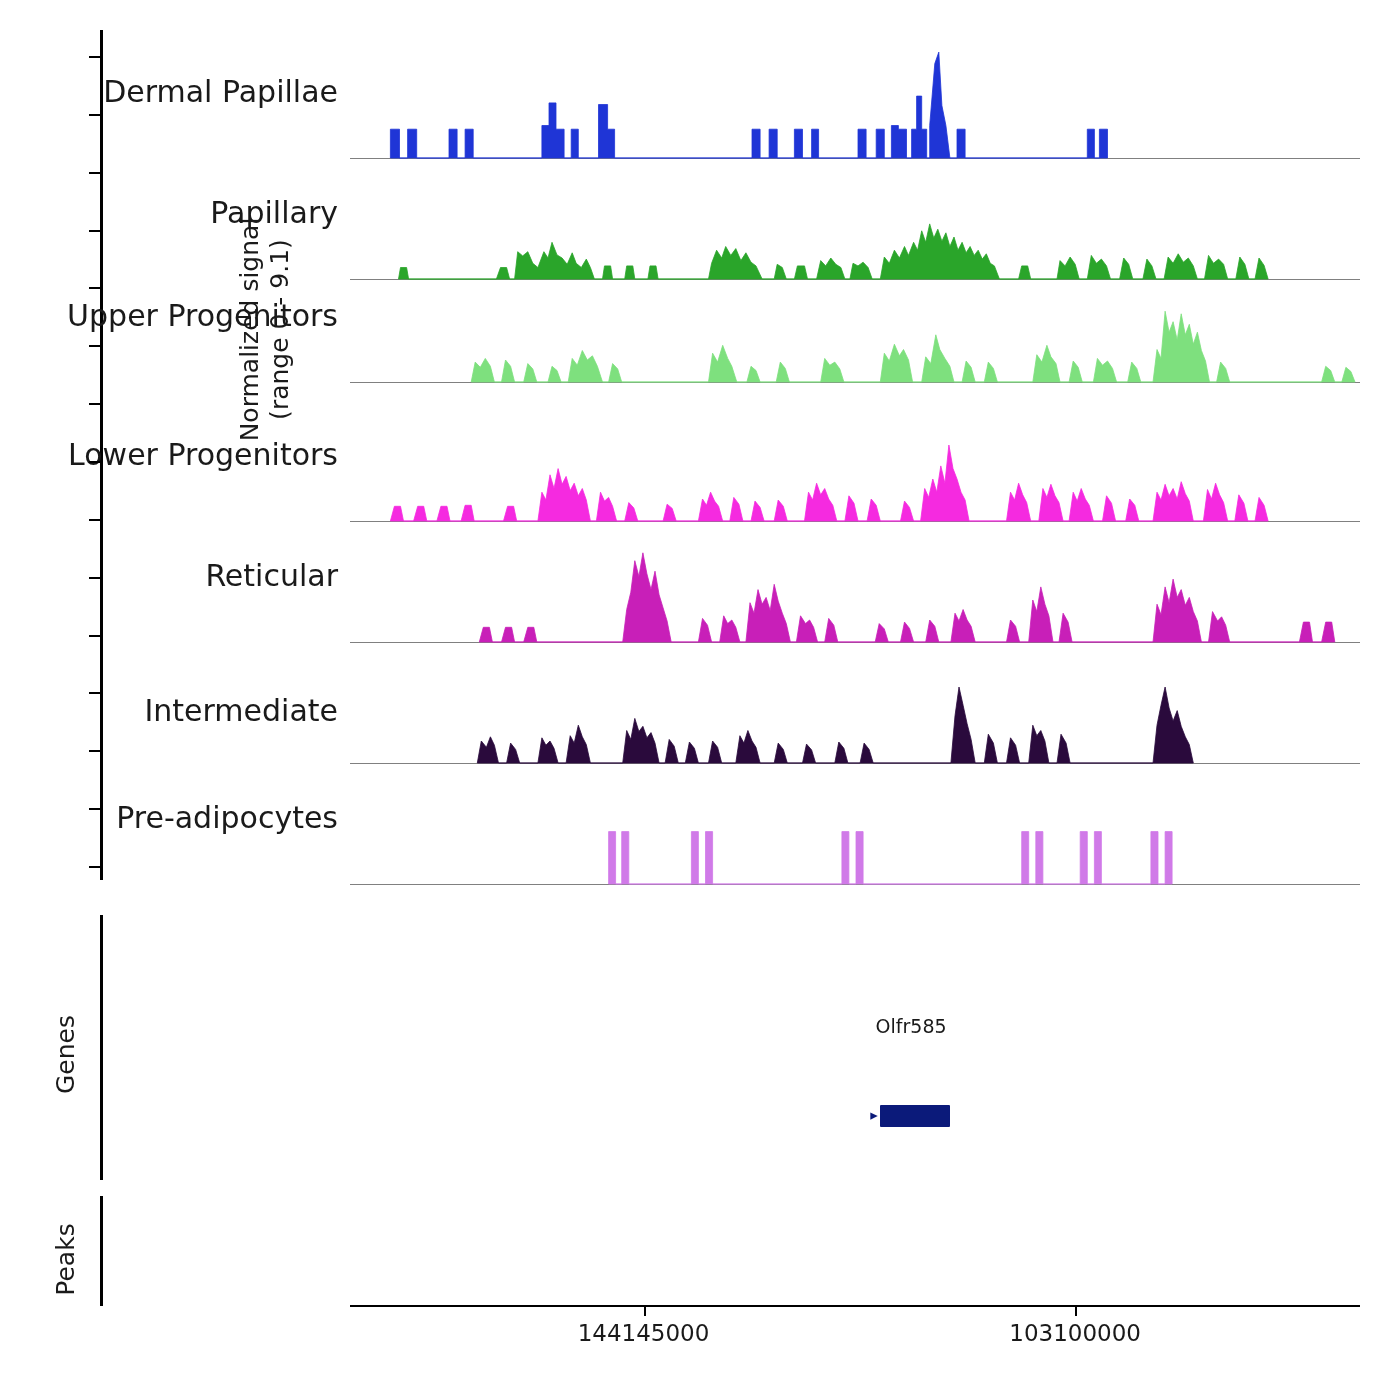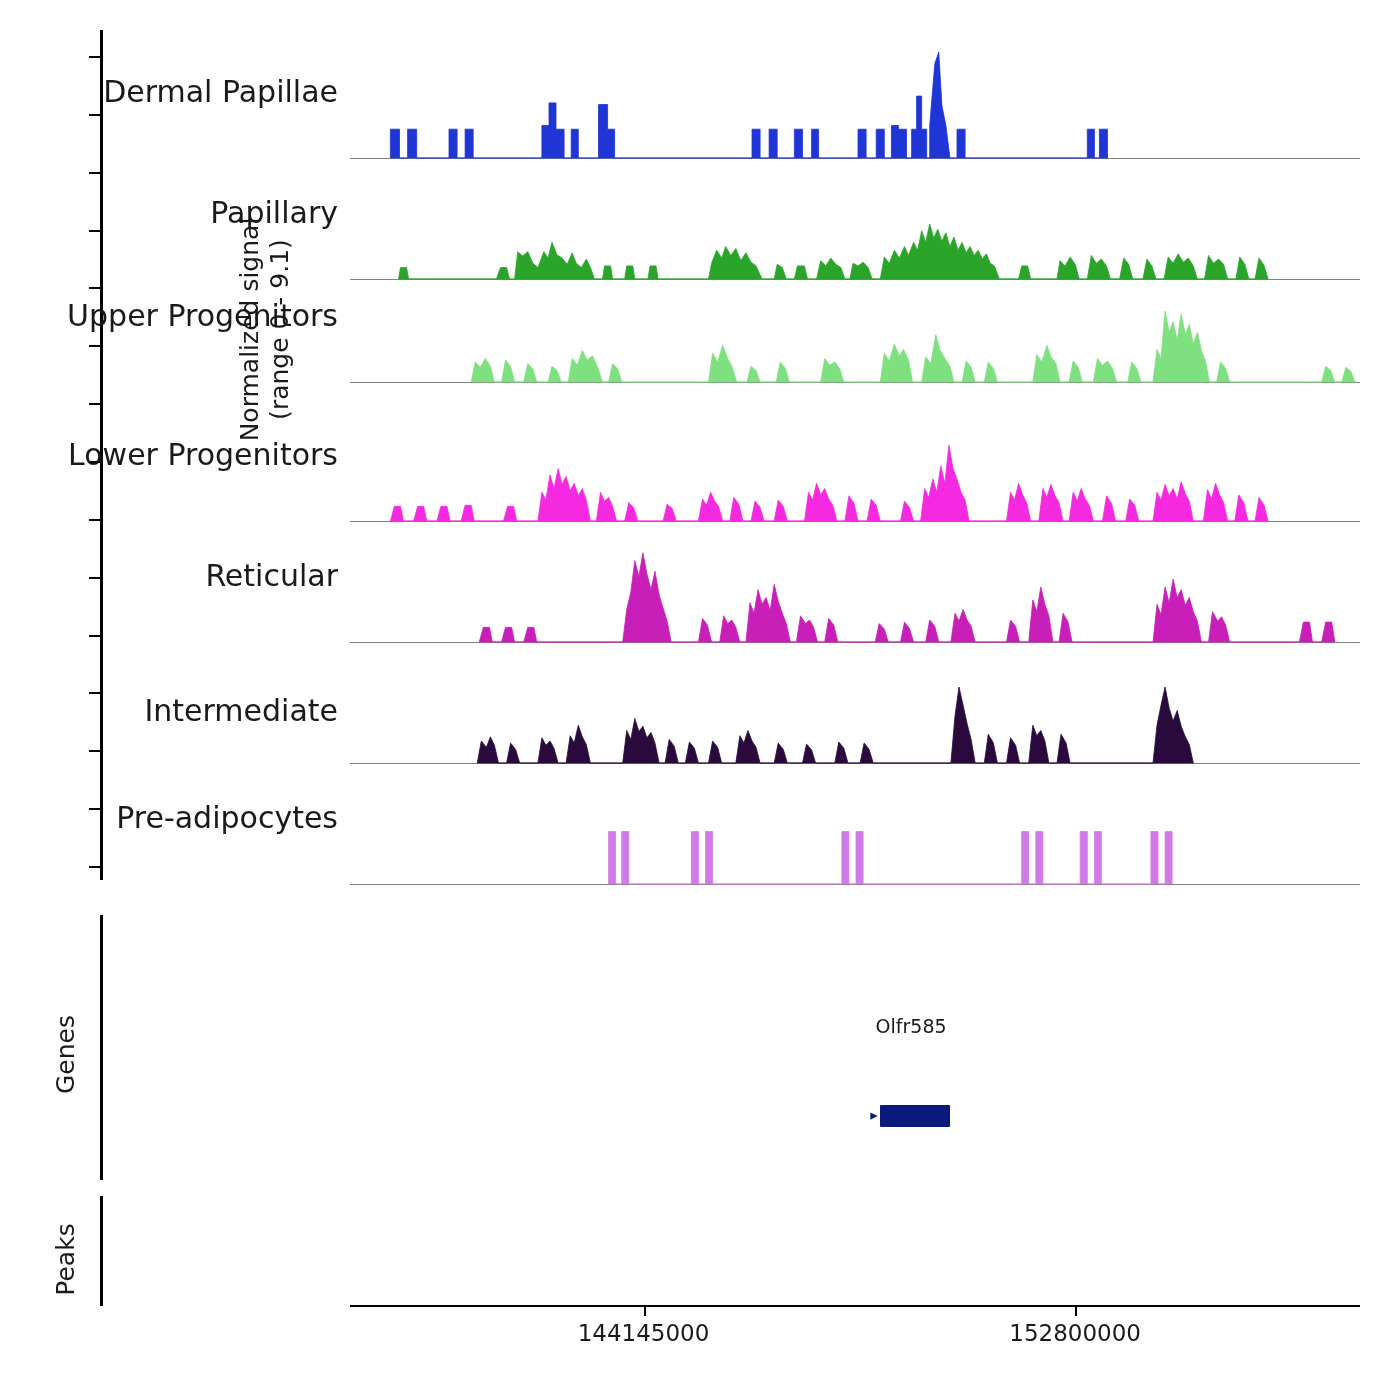--- a/index.html
+++ b/index.html
@@ -208,21 +208,21 @@
       <div class="gene-name" style="left: 561.111px; top: 100px; transform: translateX(-50%);">Olfr585</div>
       <div class="gene-body" style="left: 530.265px; top: 190px; width: 69.6923px;"></div>
       <div class="gene-arrow" style="left: 520.265px; top: 193px;">▸</div>
     </div>
 
   <div class="xaxis-line" style="top:1305px;"></div>
   <div id="xticks">
       <div class="xtick" style="left: 643.504px; top: 1307px;"></div>
       <div class="xtick-label" style="left: 643.504px; top: 1320px;">144145000</div>
       <div class="xtick" style="left: 1075.13px; top: 1307px;"></div>
-      <div class="xtick-label" style="left: 1075.13px; top: 1320px;">152800000</div>
+      <div class="xtick-label" style="left: 1075.13px; top: 1320px;">103100000</div>
     </div>
 
 <div class="tick" style="left: 89px; top: 56px;"></div>
     <div class="tick" style="left: 89px; top: 113.9px;"></div>
     <div class="tick" style="left: 89px; top: 171.7px;"></div>
     <div class="tick" style="left: 89px; top: 229.6px;"></div>
     <div class="tick" style="left: 89px; top: 287.4px;"></div>
     <div class="tick" style="left: 89px; top: 345.3px;"></div>
     <div class="tick" style="left: 89px; top: 403.1px;"></div>
     <div class="tick" style="left: 89px; top: 461px;"></div>

